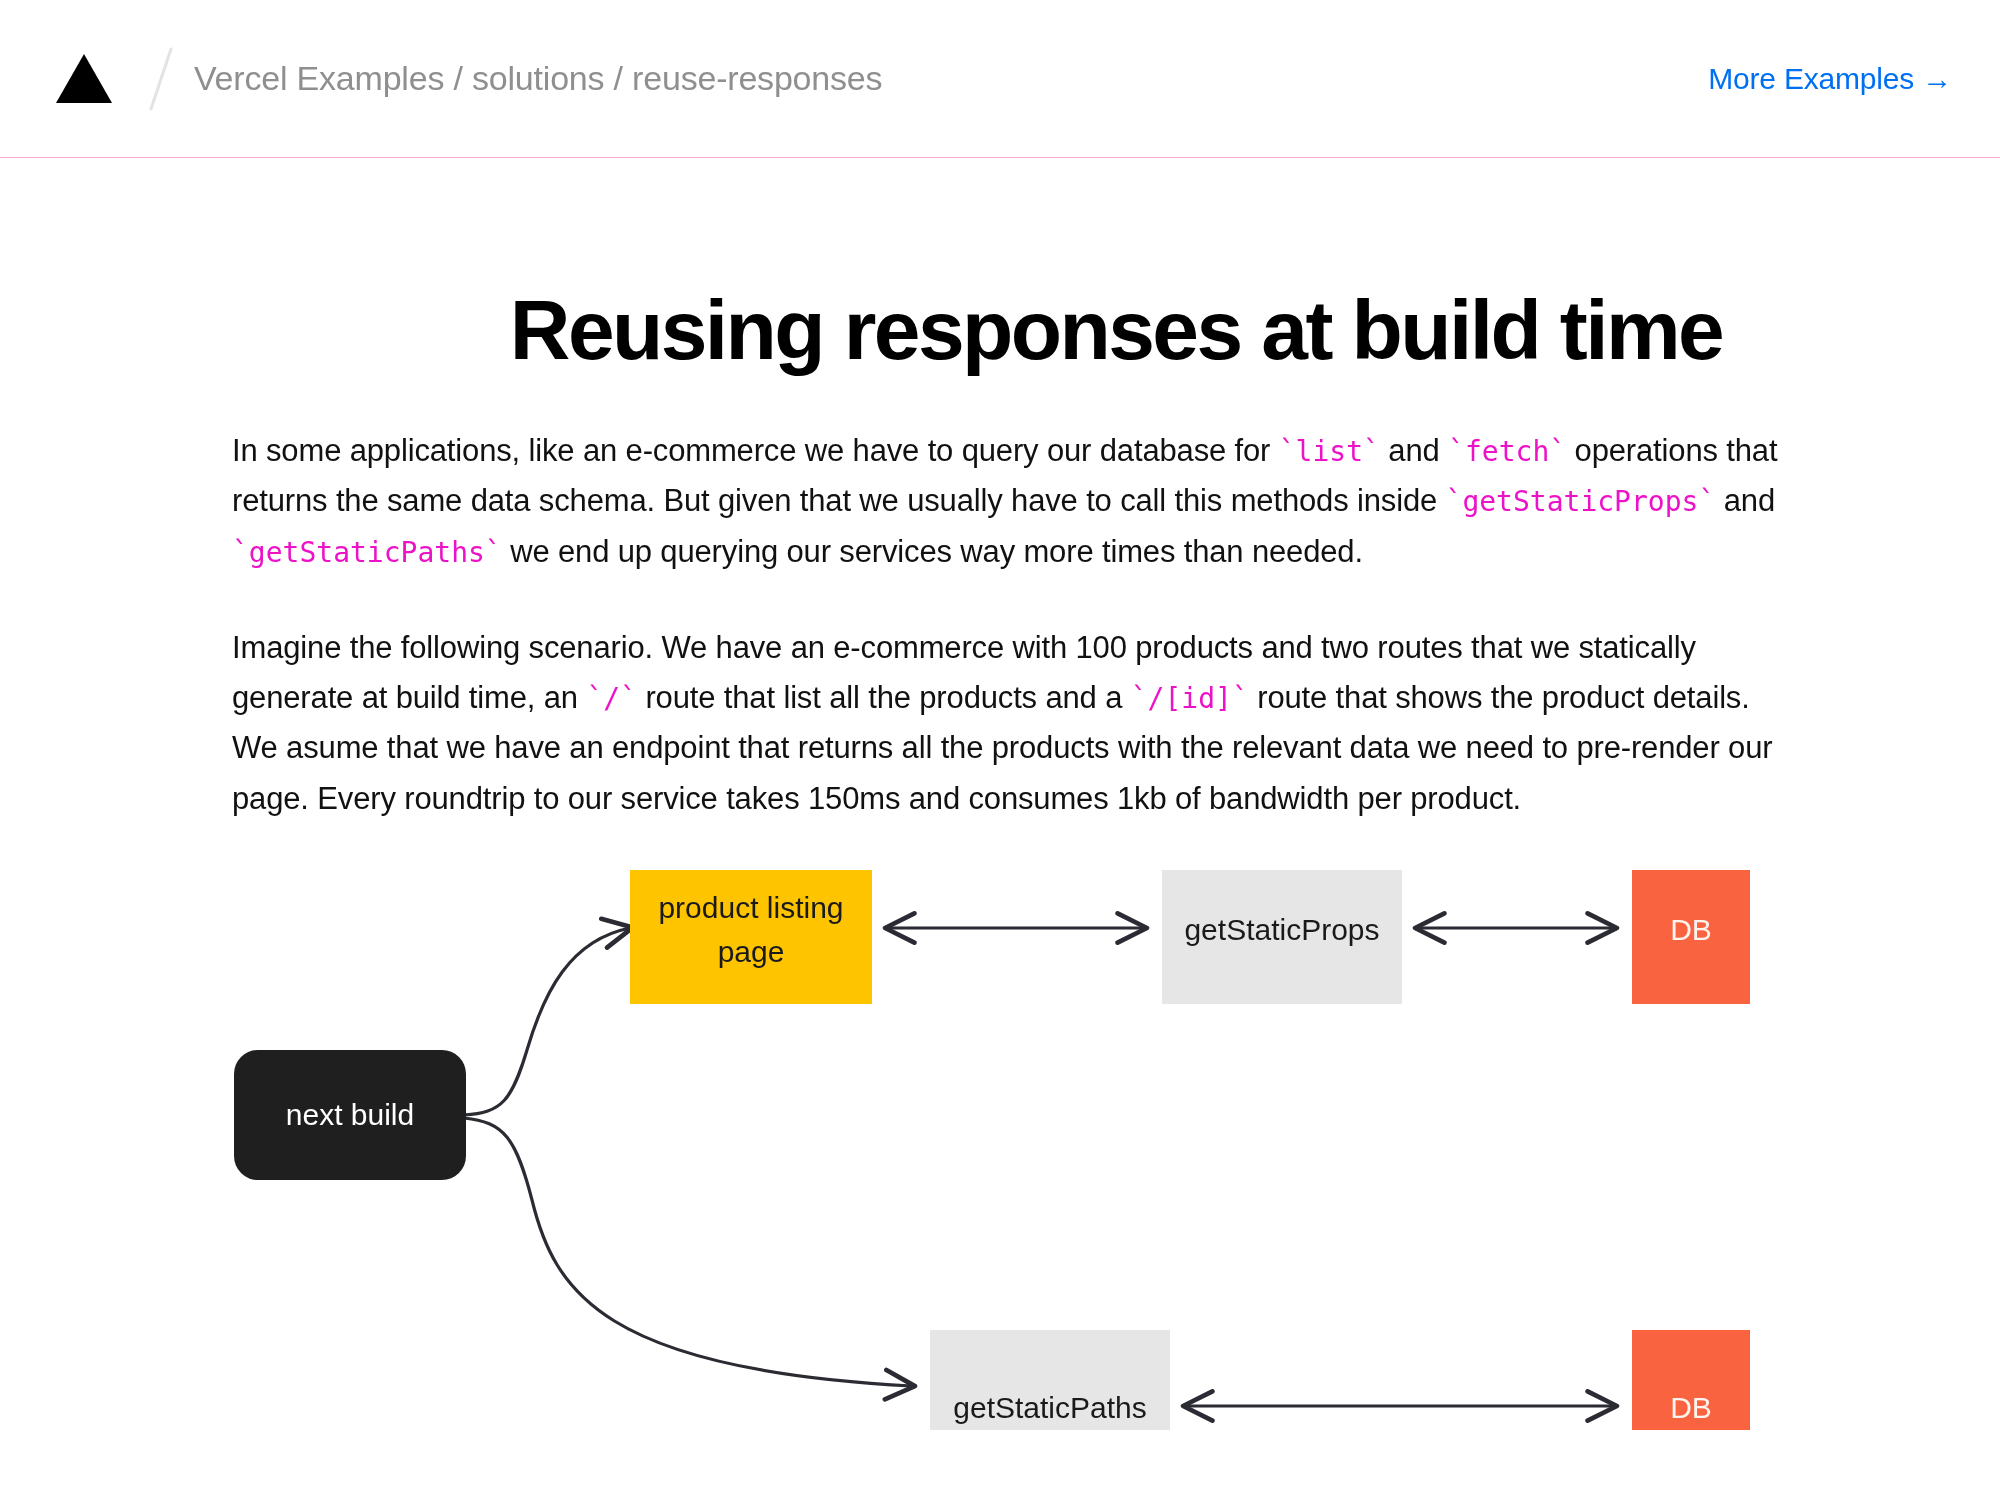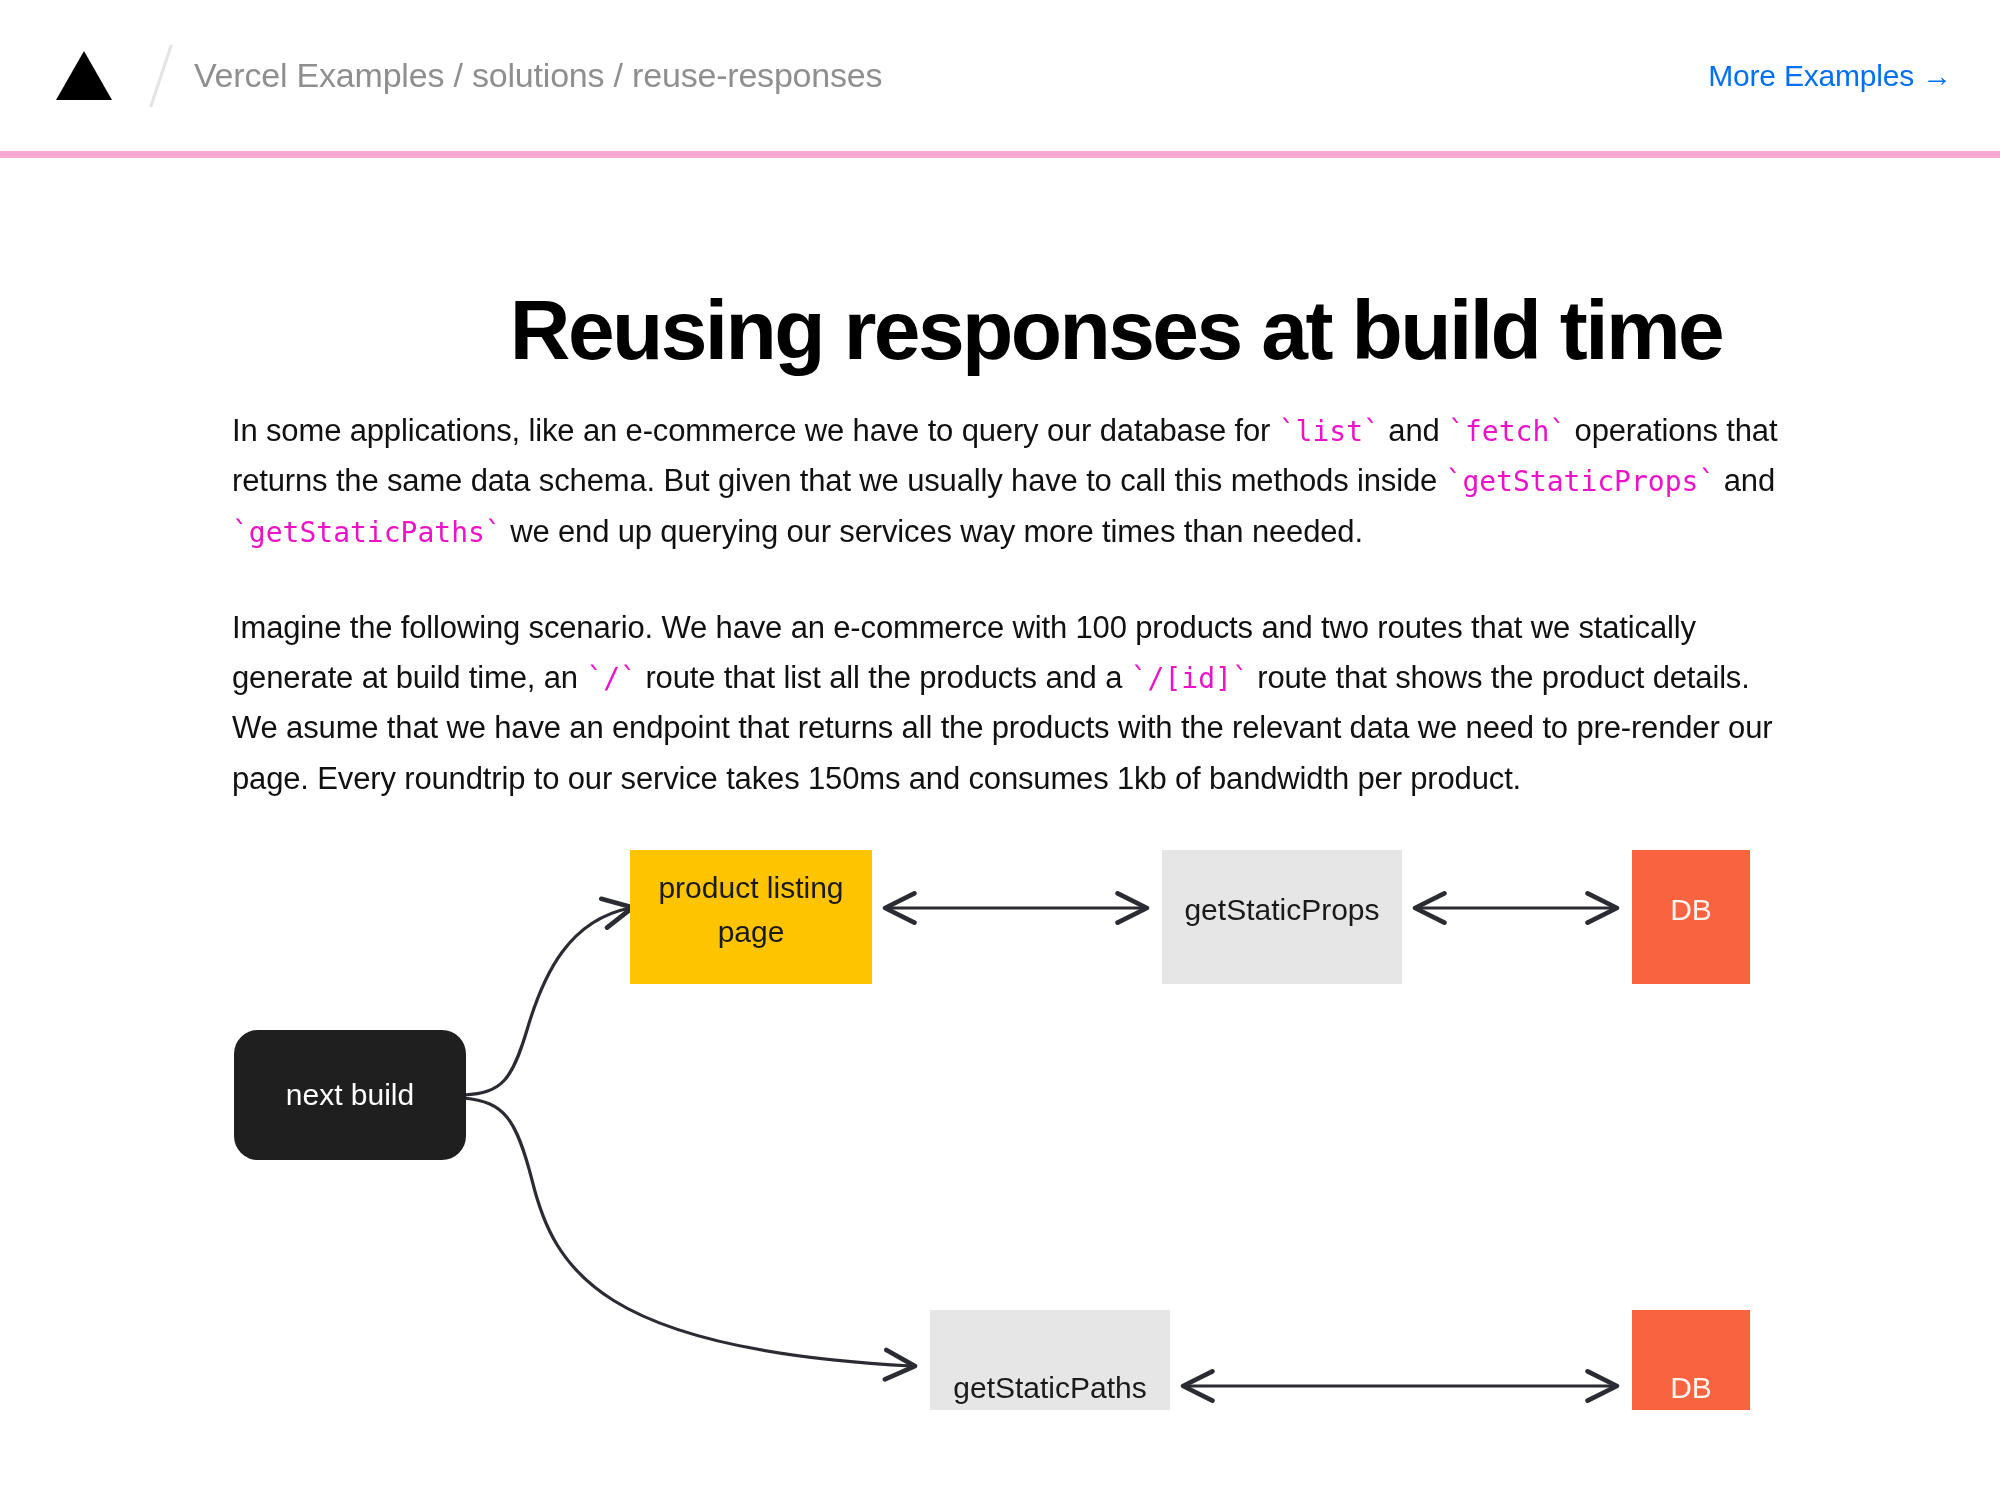--- a/index.html
+++ b/index.html
@@ -11,21 +11,21 @@
     font-family: "Liberation Sans", sans-serif;
     overflow: hidden;
   }
 
   
   .header {
     position: relative;
     height: 158px;
     width: 2000px;
     background: #ffffff;
-    border-bottom: 7px solid #f9a8d4;
+    border-bottom: 1px solid #f9a8d4;
     display: flex;
     align-items: center;
     padding: 0 48px 0 56px;
   }
 
   .header-left {
     display: flex;
     align-items: center;
     flex: 1 1 auto;
     min-width: 0;
@@ -92,21 +92,21 @@
     font-size: 84px;
     font-weight: 700;
     color: #000000;
     letter-spacing: -2.6px;
     margin-top: 128px;
     line-height: 1.05;
     text-align: center;
   }
 
   .prose {
-    margin-top: 32px;
+    margin-top: 52px;
     width: 1560px;
   }
 
   .para {
     font-size: 31px;
     line-height: 1.62;
     color: #111111;
     margin-bottom: 46px;
     letter-spacing: -0.15px;
   }

